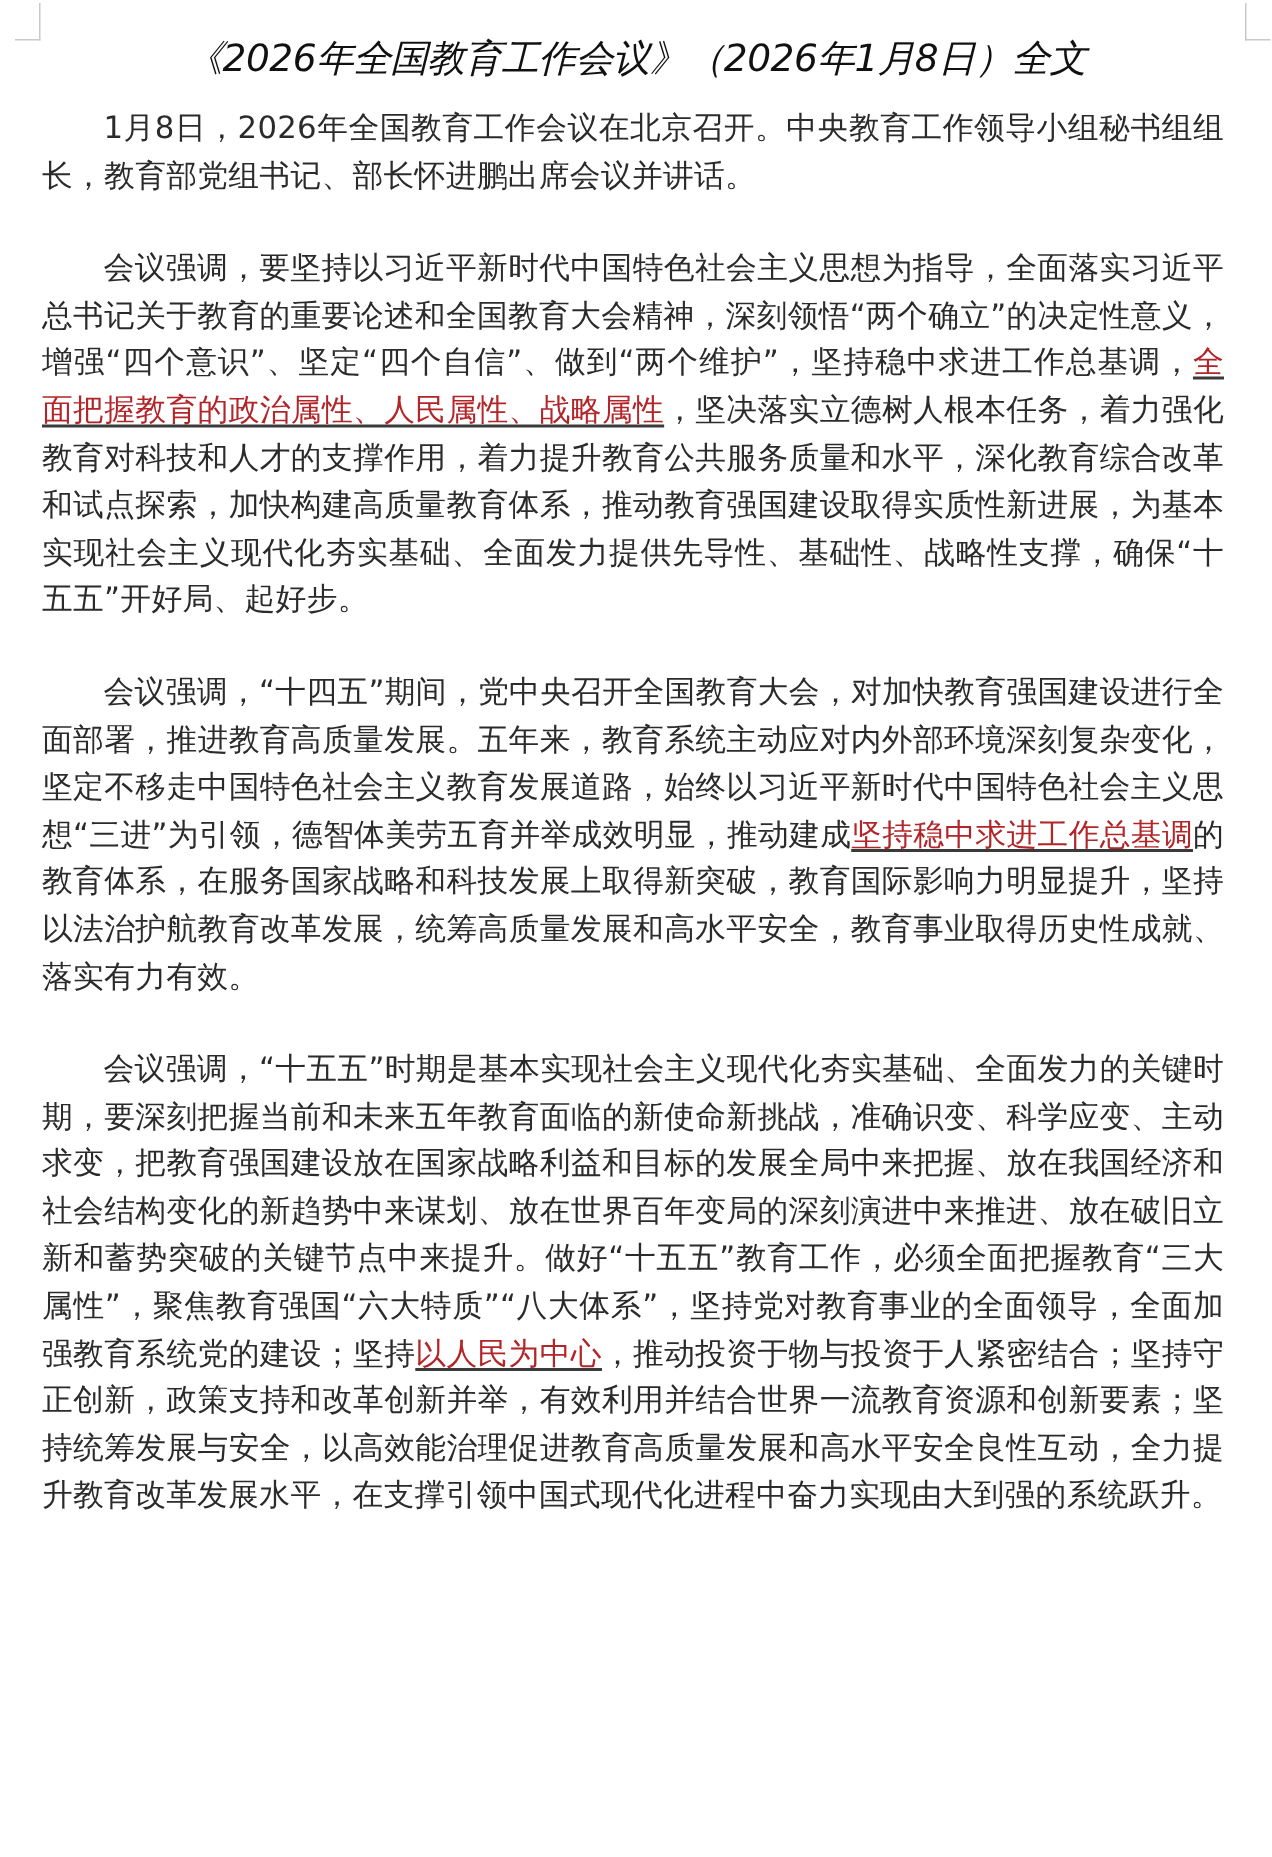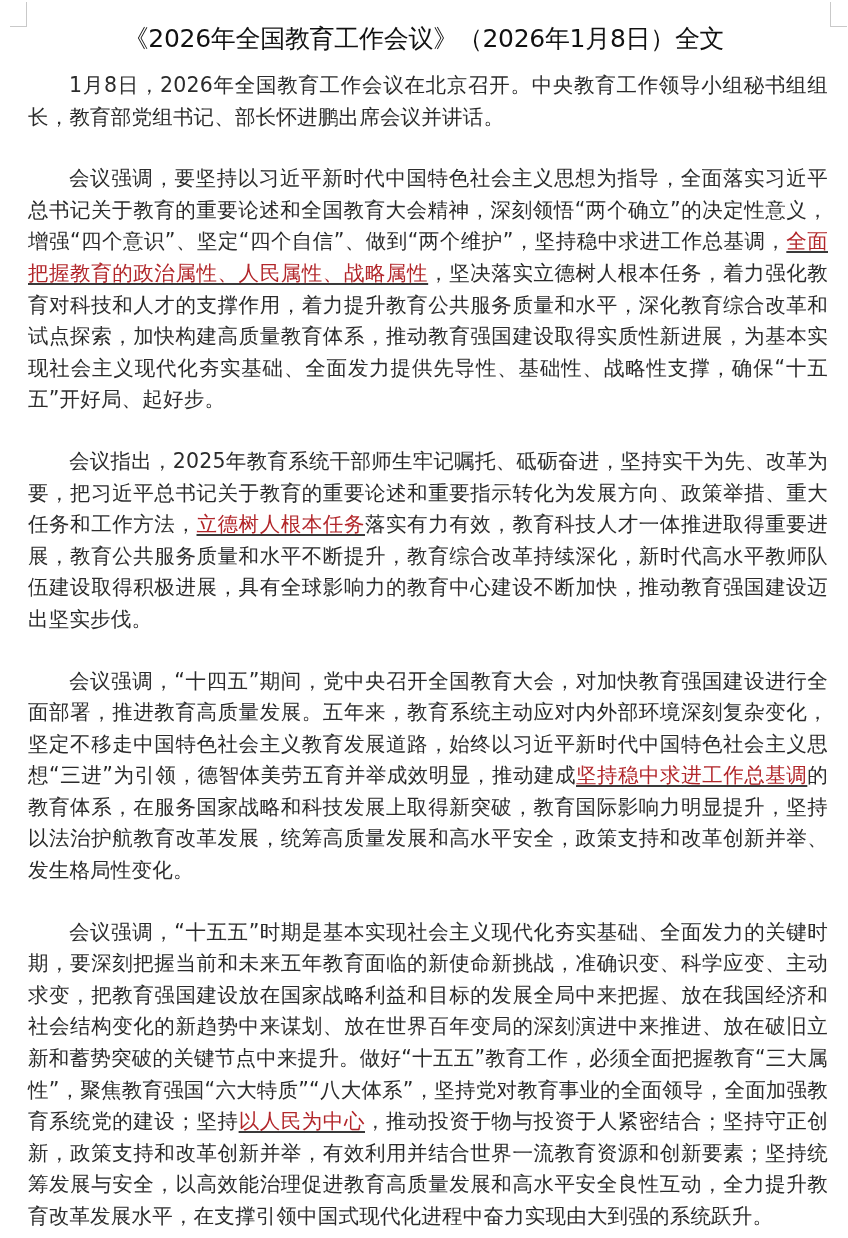--- a/index.html
+++ b/index.html
@@ -42,32 +42,33 @@
     left: 0;
     top: 22px;
     width: 848px;
     text-align: center;
     font-size: 25px;
     line-height: 34px;
     color: #111111;
     letter-spacing: -0.3px;
     margin: 0;
     font-weight: normal;
+    font-style: italic;
   }
   .content {
     position: absolute;
     left: 28px;
     top: 70px;
     width: 800px;
   }
   .para {
     font-size: 20.5px;
     line-height: 31.6px;
     text-indent: 2em;
-    margin: 0 0 30px 0;
+    margin: 0 12px 30px 0;
     text-align: justify;
     letter-spacing: 0.2px;
     color: #2b2b2b;
   }
   .hl {
     color: #b2262a;
     text-decoration: underline;
     text-decoration-color: #3a3a3a;
     text-underline-offset: 3px;
   }
@@ -81,22 +82,19 @@
 <h1 class="title">《2026年全国教育工作会议》（2026年1月8日）全文</h1>
 
 <div class="content">
   <p class="para">
     <span>1月8日，2026年全国教育工作会议在北京召开。中央教育工作领导小组秘书组组长，教育部党组书记、部长怀进鹏出席会议并讲话。</span>
   </p>
   <p class="para">
     <span>会议强调，要坚持以习近平新时代中国特色社会主义思想为指导，全面落实习近平总书记关于教育的重要论述和全国教育大会精神，深刻领悟“两个确立”的决定性意义，增强“四个意识”、坚定“四个自信”、做到“两个维护”，坚持稳中求进工作总基调，</span><span class="hl">全面把握教育的政治属性、人民属性、战略属性</span><span>，坚决落实立德树人根本任务，着力强化教育对科技和人才的支撑作用，着力提升教育公共服务质量和水平，深化教育综合改革和试点探索，加快构建高质量教育体系，推动教育强国建设取得实质性新进展，为基本实现社会主义现代化夯实基础、全面发力提供先导性、基础性、战略性支撑，确保“十五五”开好局、起好步。</span>
   </p>
   <p class="para">
-    <span>会议指出，2025年教育系统干部师生牢记嘱托、砥砺奋进，坚持实干为先、改革为要，把习近平总书记关于教育的重要论述和重要指示转化为发展方向、政策举措、重大任务和工作方法，</span><span class="hl">立德树人根本任务</span><span>落实有力有效，教育科技人才一体推进取得重要进展，教育公共服务质量和水平不断提升，教育综合改革持续深化，新时代高水平教师队伍建设取得积极进展，具有全球影响力的教育中心建设不断加快，推动教育强国建设迈出坚实步伐。</span>
-  </p>
-  <p class="para">
-    <span>会议强调，“十四五”期间，党中央召开全国教育大会，对加快教育强国建设进行全面部署，推进教育高质量发展。五年来，教育系统主动应对内外部环境深刻复杂变化，坚定不移走中国特色社会主义教育发展道路，始终以习近平新时代中国特色社会主义思想“三进”为引领，德智体美劳五育并举成效明显，推动建成</span><span class="hl">坚持稳中求进工作总基调</span><span>的教育体系，在服务国家战略和科技发展上取得新突破，教育国际影响力明显提升，坚持以法治护航教育改革发展，统筹高质量发展和高水平安全，政策支持和改革创新并举、发生格局性变化。</span>
+    <span>会议强调，“十四五”期间，党中央召开全国教育大会，对加快教育强国建设进行全面部署，推进教育高质量发展。五年来，教育系统主动应对内外部环境深刻复杂变化，坚定不移走中国特色社会主义教育发展道路，始终以习近平新时代中国特色社会主义思想“三进”为引领，德智体美劳五育并举成效明显，推动建成</span><span class="hl">坚持稳中求进工作总基调</span><span>的教育体系，在服务国家战略和科技发展上取得新突破，教育国际影响力明显提升，坚持以法治护航教育改革发展，统筹高质量发展和高水平安全，教育事业取得历史性成就、落实有力有效。</span>
   </p>
   <p class="para">
     <span>会议强调，“十五五”时期是基本实现社会主义现代化夯实基础、全面发力的关键时期，要深刻把握当前和未来五年教育面临的新使命新挑战，准确识变、科学应变、主动求变，把教育强国建设放在国家战略利益和目标的发展全局中来把握、放在我国经济和社会结构变化的新趋势中来谋划、放在世界百年变局的深刻演进中来推进、放在破旧立新和蓄势突破的关键节点中来提升。做好“十五五”教育工作，必须全面把握教育“三大属性”，聚焦教育强国“六大特质”“八大体系”，坚持党对教育事业的全面领导，全面加强教育系统党的建设；坚持</span><span class="hl">以人民为中心</span><span>，推动投资于物与投资于人紧密结合；坚持守正创新，政策支持和改革创新并举，有效利用并结合世界一流教育资源和创新要素；坚持统筹发展与安全，以高效能治理促进教育高质量发展和高水平安全良性互动，全力提升教育改革发展水平，在支撑引领中国式现代化进程中奋力实现由大到强的系统跃升。</span>
   </p>
 
 </div>
 
 </body></html>

